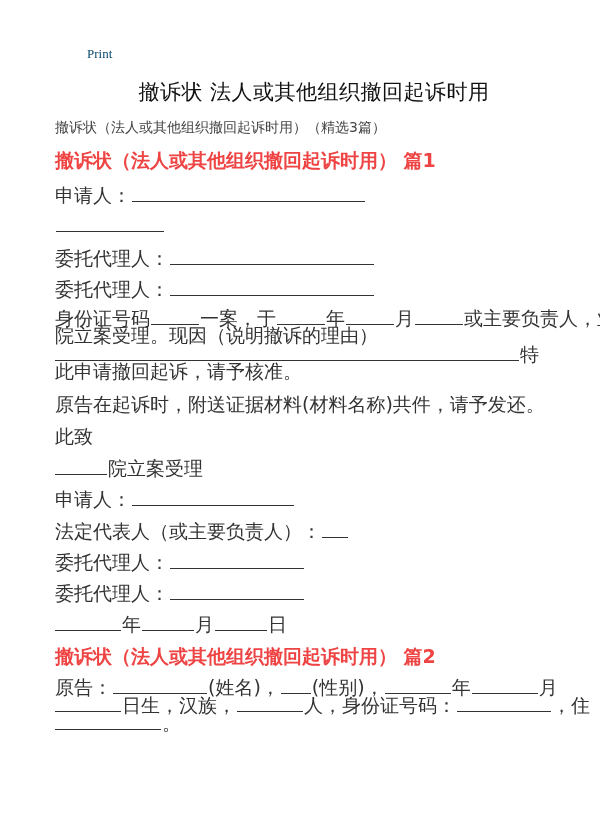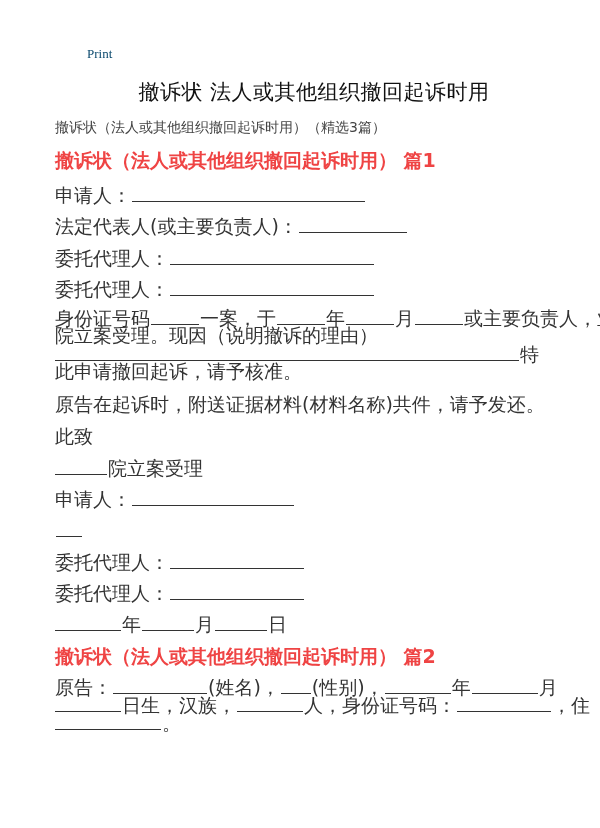--- a/index.html
+++ b/index.html
@@ -28,21 +28,21 @@
 <div class="abs print">Print</div>
 <div class="abs title">撤诉状 法人或其他组织撤回起诉时用</div>
 <div class="abs subtitle">撤诉状（法人或其他组织撤回起诉时用）（精选3篇）</div>
 
 <div class="abs section-head" style="top:148px">撤诉状（法人或其他组织撤回起诉时用） 篇1</div>
 
 <div class="abs line" style="top:183px">
   <span>申请人：</span><span class="u" style="width:233px"></span>
 </div>
 <div class="abs line" style="top:214px">
-  <span>法定代表人(或主要负责人)：</span><span class="u" style="width:108px"></span>
+  <span class="u" style="width:108px"></span>
 </div>
 <div class="abs line" style="top:246px">
   <span>委托代理人：</span><span class="u" style="width:204px"></span>
 </div>
 <div class="abs line" style="top:277px">
   <span>委托代理人：</span><span class="u" style="width:204px"></span>
 </div>
 
 <div class="abs line" style="top:306px">
   <span>身份证号码</span><span class="u" style="width:48px"></span><span>一案，于</span><span class="u" style="width:48px"></span><span>年</span><span class="u" style="width:48px"></span><span>月</span><span class="u" style="width:48px"></span><span>或主要负责人，业经你</span>
@@ -56,21 +56,21 @@
 <div class="abs line" style="top:392px">原告在起诉时，附送证据材料(材料名称)共件，请予发还。</div>
 <div class="abs line" style="top:424px">此致</div>
 <div class="abs line" style="top:456px">
   <span class="u" style="width:52px; margin-left:0"></span><span>院立案受理</span>
 </div>
 
 <div class="abs line" style="top:487px">
   <span>申请人：</span><span class="u" style="width:162px"></span>
 </div>
 <div class="abs line" style="top:519px">
-  <span class="u" style="width:26px"></span>
+  <span>法定代表人（或主要负责人）：</span><span class="u" style="width:26px"></span>
 </div>
 <div class="abs line" style="top:550px">
   <span>委托代理人：</span><span class="u" style="width:134px"></span>
 </div>
 <div class="abs line" style="top:581px">
   <span>委托代理人：</span><span class="u" style="width:134px"></span>
 </div>
 <div class="abs line" style="top:612px">
   <span class="u" style="width:66px; margin-left:0"></span><span>年</span><span class="u" style="width:52px"></span><span>月</span><span class="u" style="width:52px"></span><span>日</span>
 </div>

